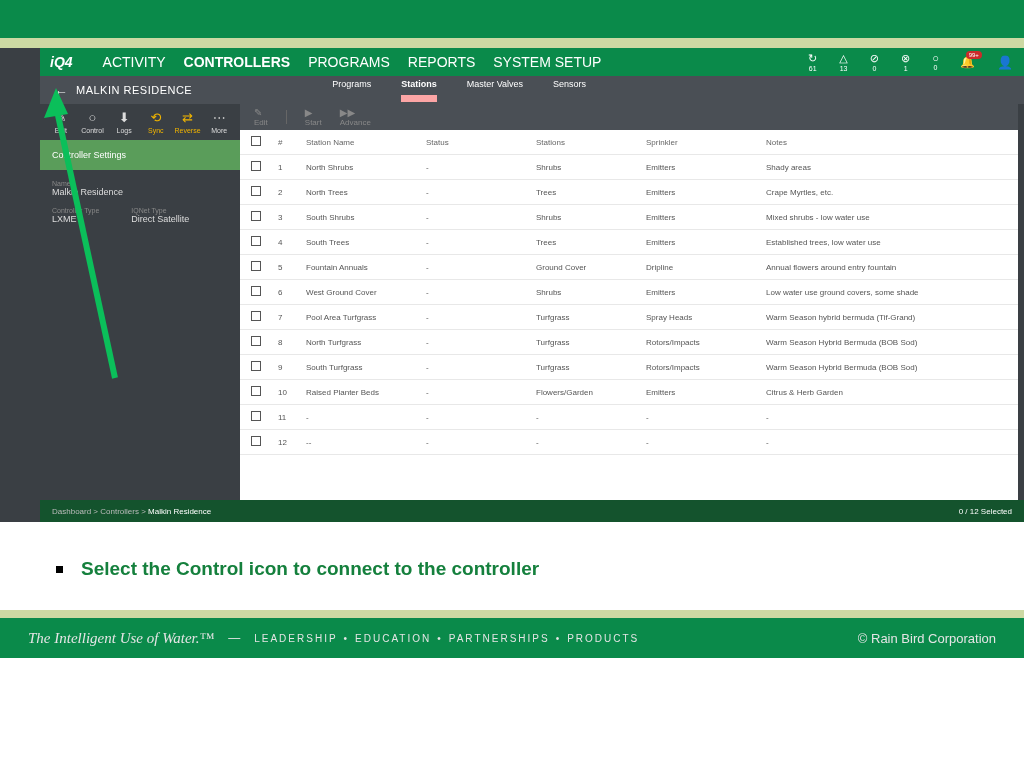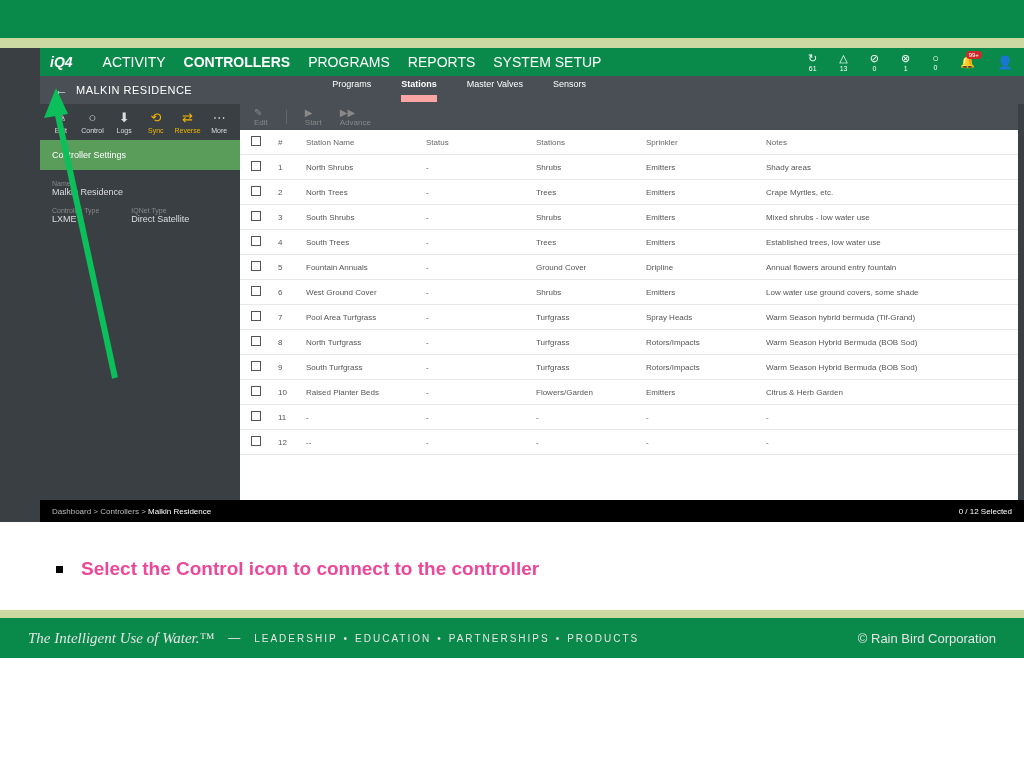--- a/index.html
+++ b/index.html
@@ -43,24 +43,24 @@
   table { width:100%; border-collapse:collapse; }
   th,td { text-align:left; padding:6px 6px; border-bottom:1px solid #e8e8e8; }
   th { font-weight:normal; color:#666; font-size:8px; }
   .cb { width:10px; height:10px; border:1.5px solid #555; display:inline-block; }
   .col-cb { width:32px; text-align:center; }
   .col-num { width:28px; }
   .col-name { width:120px; }
   .col-status { width:110px; }
   .col-land { width:110px; }
   .col-sprink { width:120px; }
-  .footer-bar { height:22px; background:#000000; color:#bbb; font-size:8px; display:flex; align-items:center; padding:0 12px; }
+  .footer-bar { height:22px; background:#14532d; color:#bbb; font-size:8px; display:flex; align-items:center; padding:0 12px; }
   .footer-bar .sel { margin-left:auto; color:#fff; }
   .crumb-cur { color:#fff; }
-  .instruction-area { padding:36px 50px 30px 56px; font-size:19px; font-weight:bold; color:#ec4899; }
+  .instruction-area { padding:36px 50px 30px 56px; font-size:19px; font-weight:bold; color:#15803d; }
   .bullet { display:inline-block; width:7px; height:7px; background:#000; margin-right:18px; vertical-align:middle; }
   .bottom-div { height:8px; background:#ccd9a3; }
   .bottom-bar { height:40px; background:#0a8a4a; color:#e5e5e5; display:flex; align-items:center; padding:0 28px; font-size:12px; }
   .slogan { font-style:italic; font-family:Georgia,serif; font-size:15px; }
   .slogan-sep { margin:0 14px; }
   .foot-words { letter-spacing:2px; font-size:10px; }
   .foot-dot { margin:0 6px; }
   .copyright { margin-left:auto; font-size:13px; }
   .arrow-overlay { position:absolute; pointer-events:none; }
 </style>

